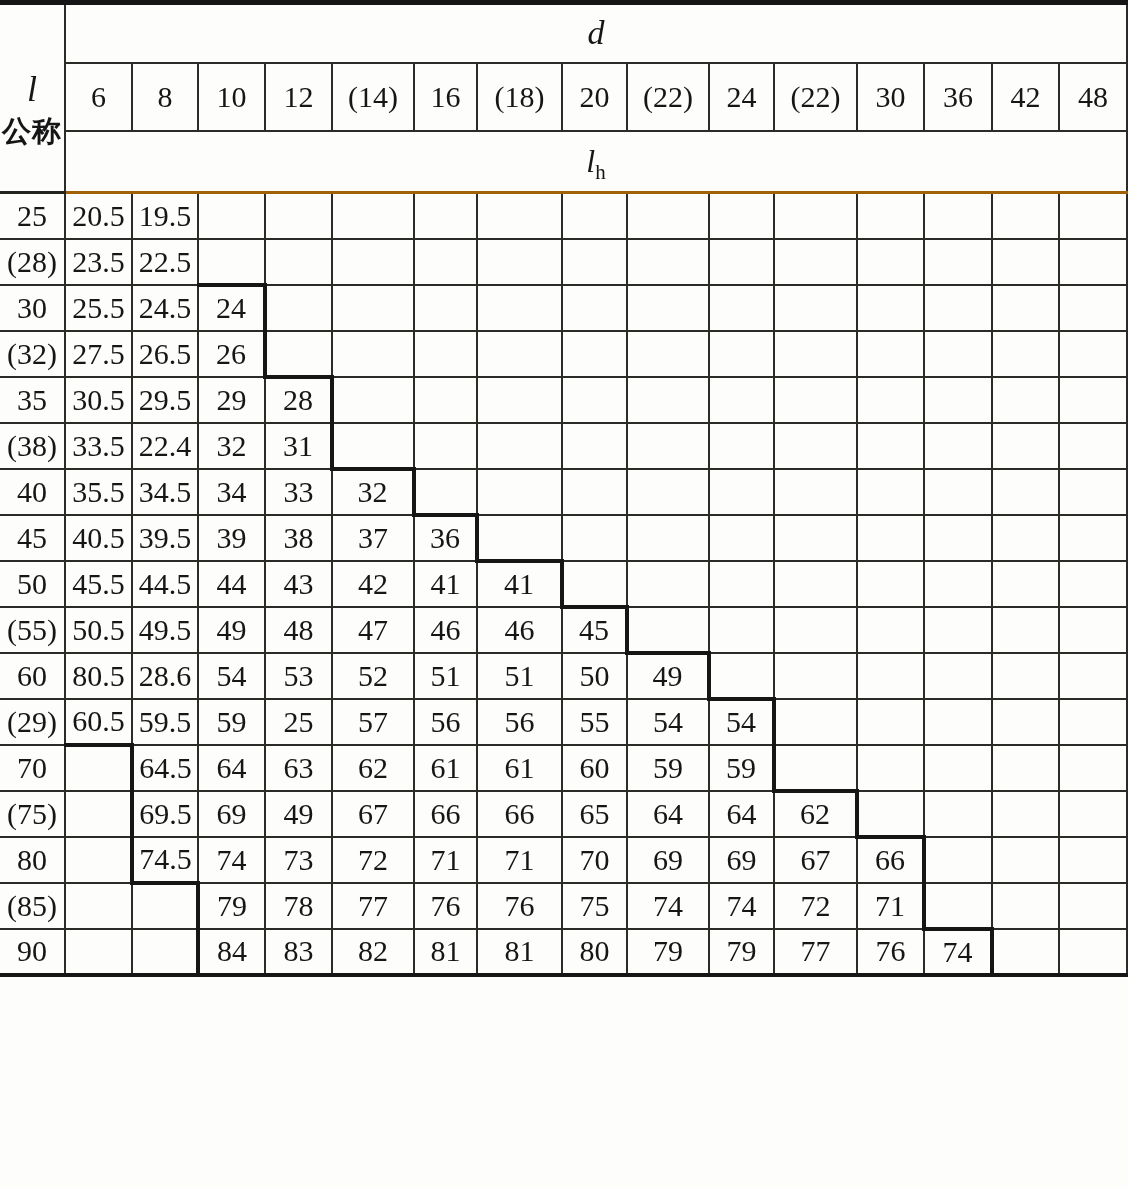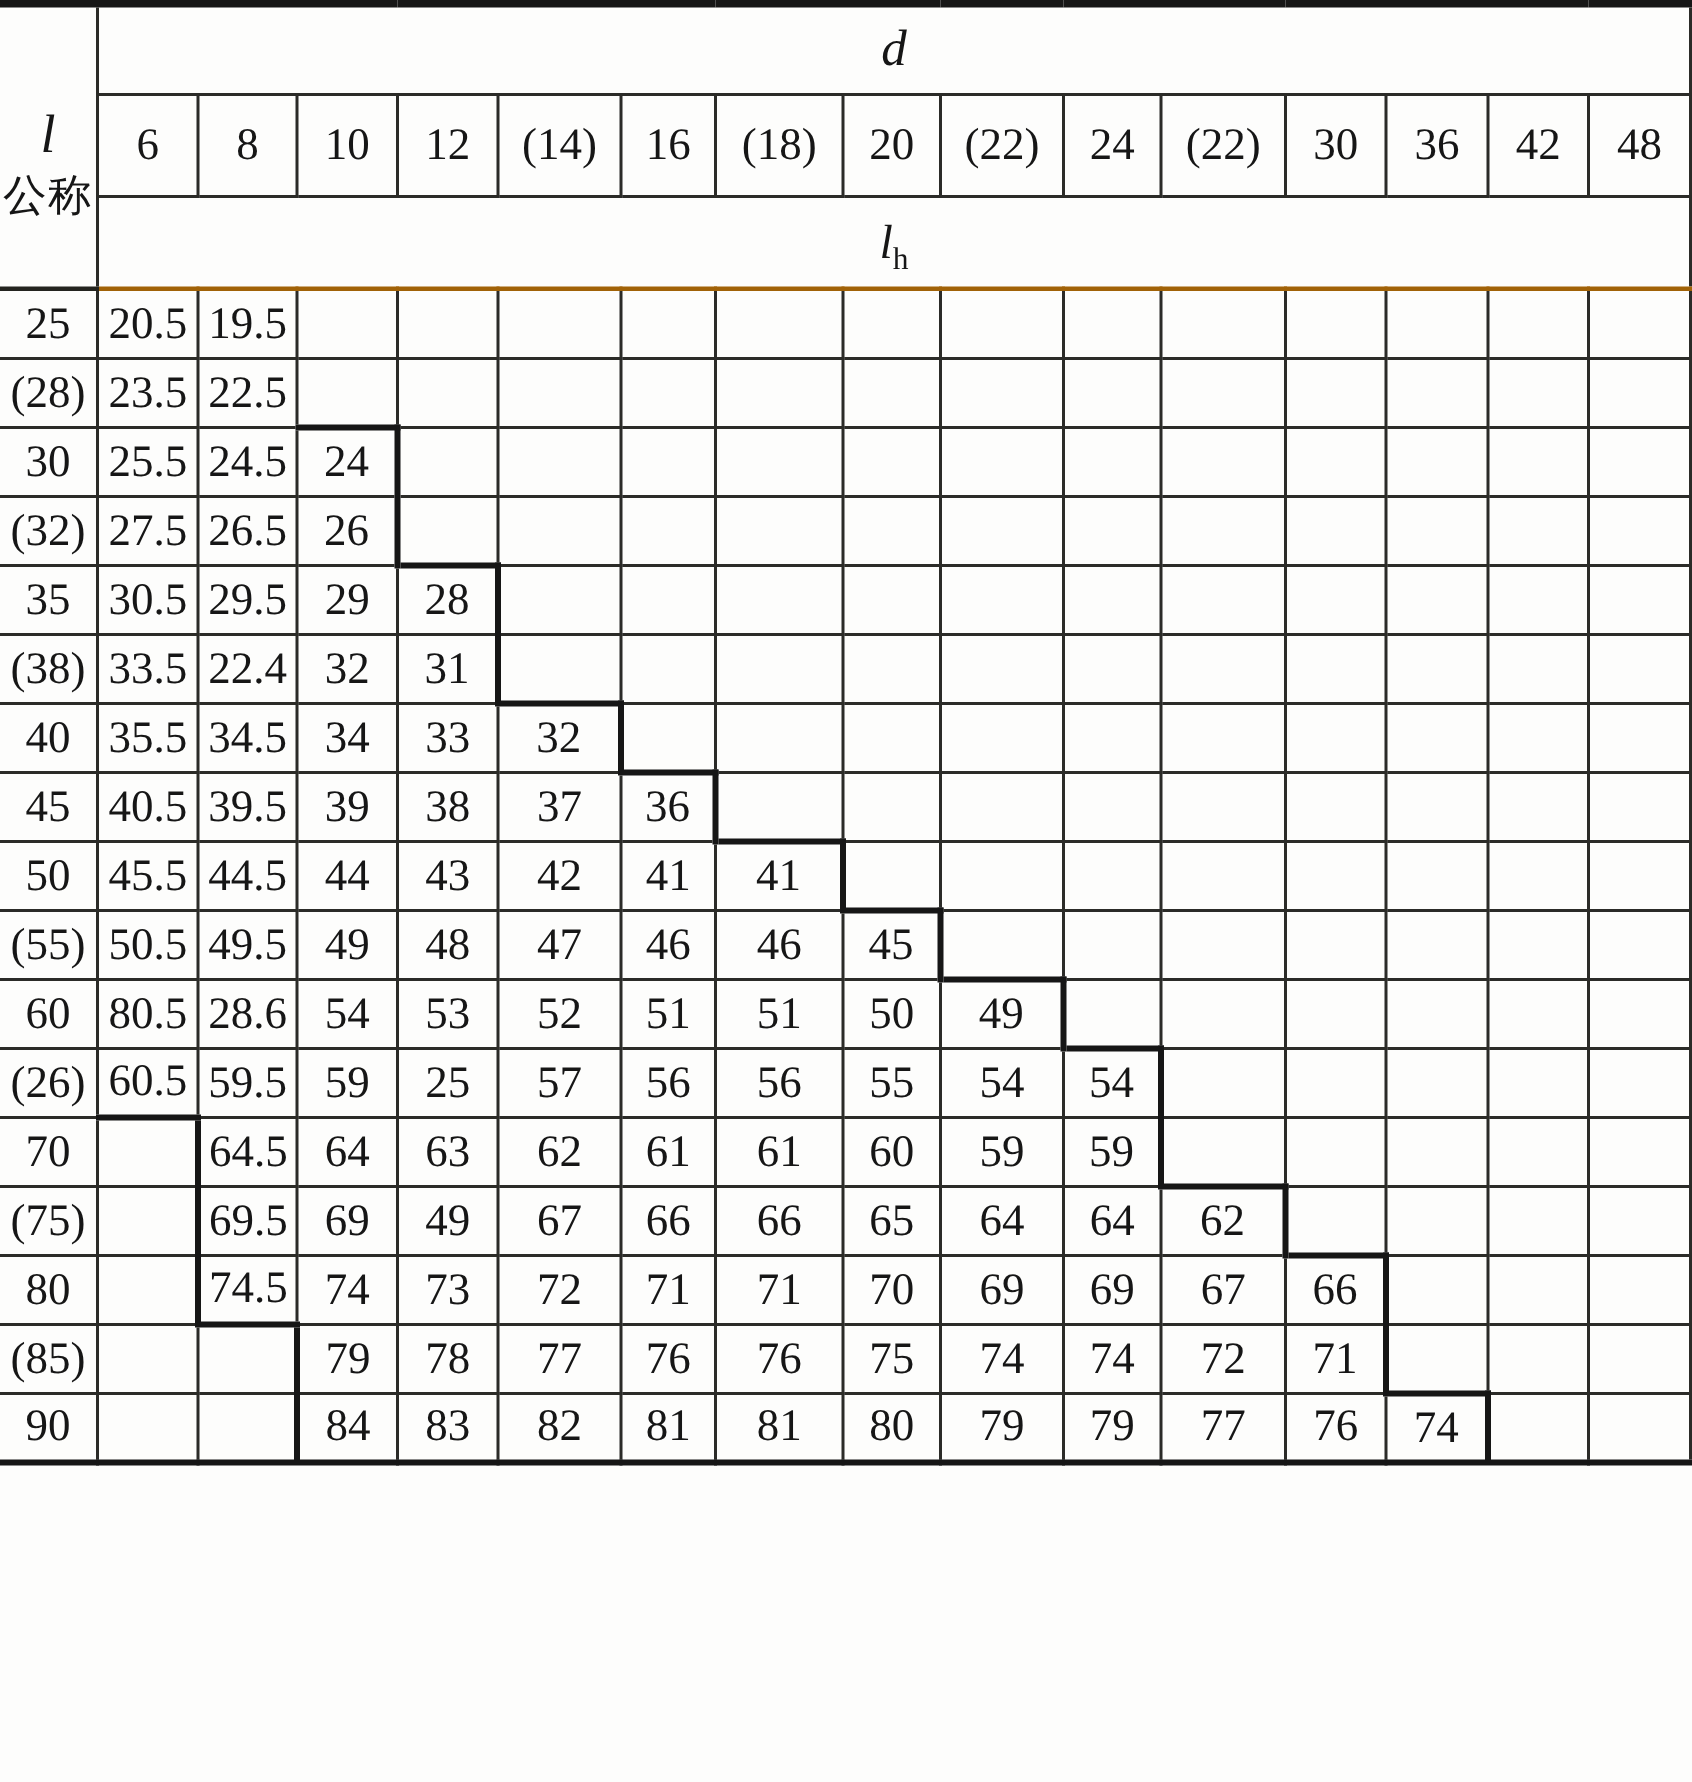--- a/index.html
+++ b/index.html
@@ -44,20 +44,21 @@
   }
   .corner-l {
     font-style: italic;
     font-size: 36px;
     line-height: 40px;
   }
   .corner-cn {
     font-size: 29px;
     line-height: 44px;
     letter-spacing: 1px;
+    font-weight: bold;
   }
   tr.d-row { height: 60px; }
   th.dhead {
     border-top: 5px solid #161616;
     font-style: italic;
     font-size: 34px;
   }
   tr.colnum-row { height: 68px; }
   th.colhead {
     font-size: 30px;
@@ -323,21 +324,21 @@
           <td class="cell">50</td>
           <td class="cell t-right t-top">49</td>
           <td class="cell"></td>
           <td class="cell"></td>
           <td class="cell"></td>
           <td class="cell"></td>
           <td class="cell"></td>
           <td class="cell"></td>
         </tr>
         <tr>
-          <th class="rowlabel">(26)</th>
+          <th class="rowlabel">(29)</th>
           <td class="cell">60.5</td>
           <td class="cell">59.5</td>
           <td class="cell">59</td>
           <td class="cell">25</td>
           <td class="cell">57</td>
           <td class="cell">56</td>
           <td class="cell">56</td>
           <td class="cell">55</td>
           <td class="cell">54</td>
           <td class="cell t-right t-top">54</td>

